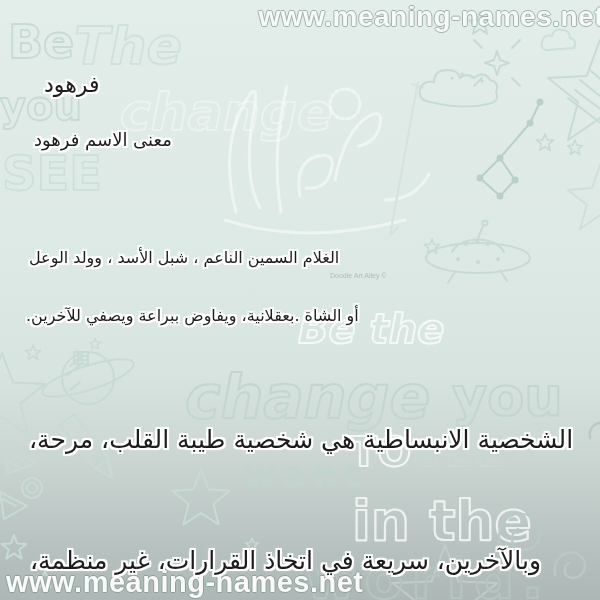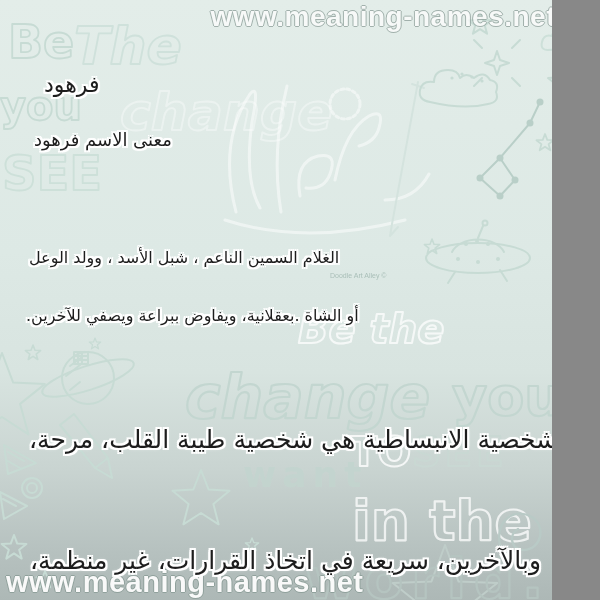--- a/index.html
+++ b/index.html
@@ -1,17 +1,17 @@
 <!DOCTYPE html>
 <html lang="ar"><head>
 <meta charset="utf-8">
 <style>
   html,body{margin:0;padding:0;background:#888;}
   .canvas{
-    position:relative;width:552px;height:600px;overflow:hidden;
+    position:relative;width:600px;height:600px;overflow:hidden;
     background:linear-gradient(180deg,#e3ede9 0%,#dde9e5 42%,#d8e4e0 62%,#c9d4d1 78%,#b6c1bf 92%,#adb8b6 100%);
     font-family:"DejaVu Sans",sans-serif;
   }
   .doodles{position:absolute;inset:0;width:600px;height:600px;}
   .ar{
     position:absolute;direction:rtl;white-space:nowrap;
     color:#1d1d1d;font-weight:400;line-height:1.15;
     text-shadow:
       -2px 0 0 #fff,2px 0 0 #fff,0 -2px 0 #fff,0 2px 0 #fff,
       -2px -2px 0 #fff,2px -2px 0 #fff,-2px 2px 0 #fff,2px 2px 0 #fff,

